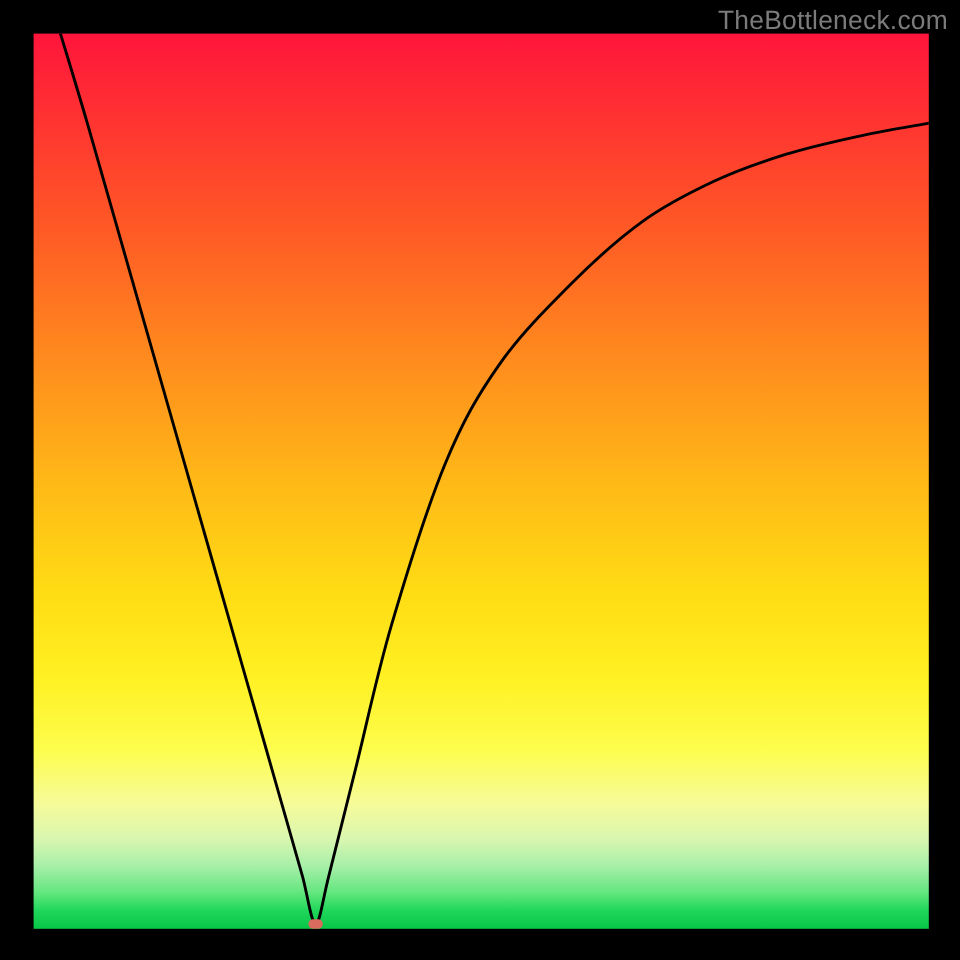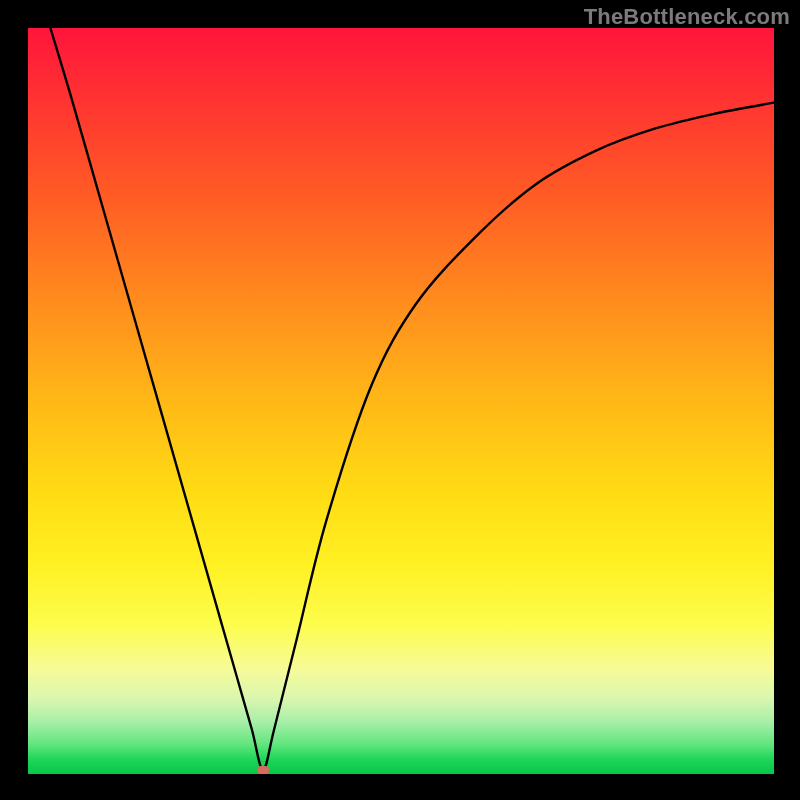--- a/index.html
+++ b/index.html
@@ -43,21 +43,21 @@
       #1fd65a 98%,
       #07c646 100%
     );
   }
   .watermark {
     position: absolute;
     top: 4px;
     right: 10px;
     color: #7b7b7b;
     font-size: 22px;
-    font-weight: 700;
+    font-weight: 400;
     letter-spacing: 0.2px;
     user-select: none;
   }
   svg.curve {
     position: absolute;
     left: 0;
     top: 0;
     width: 746px;
     height: 746px;
   }

